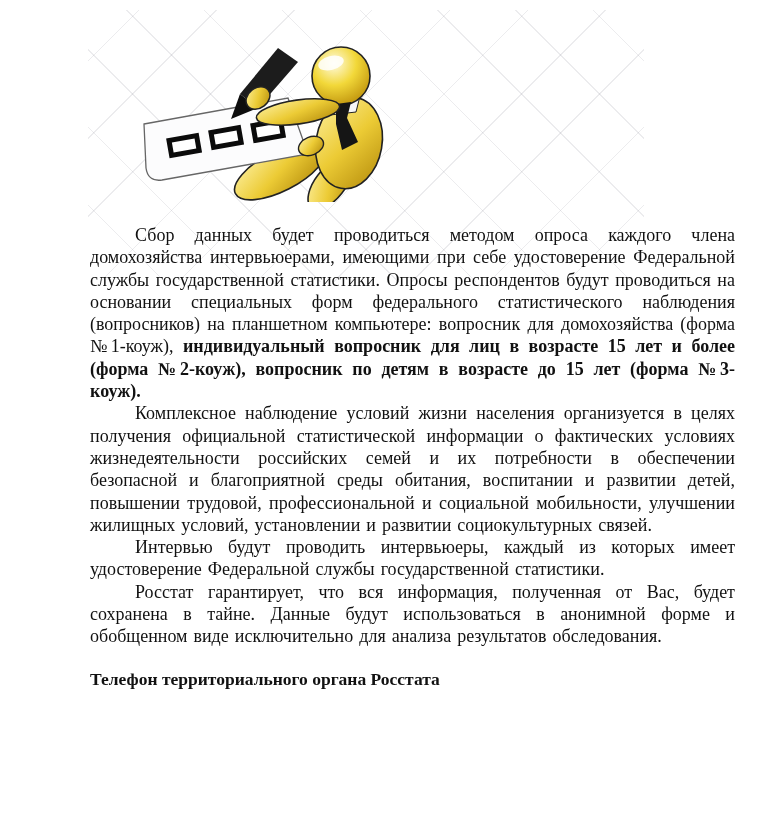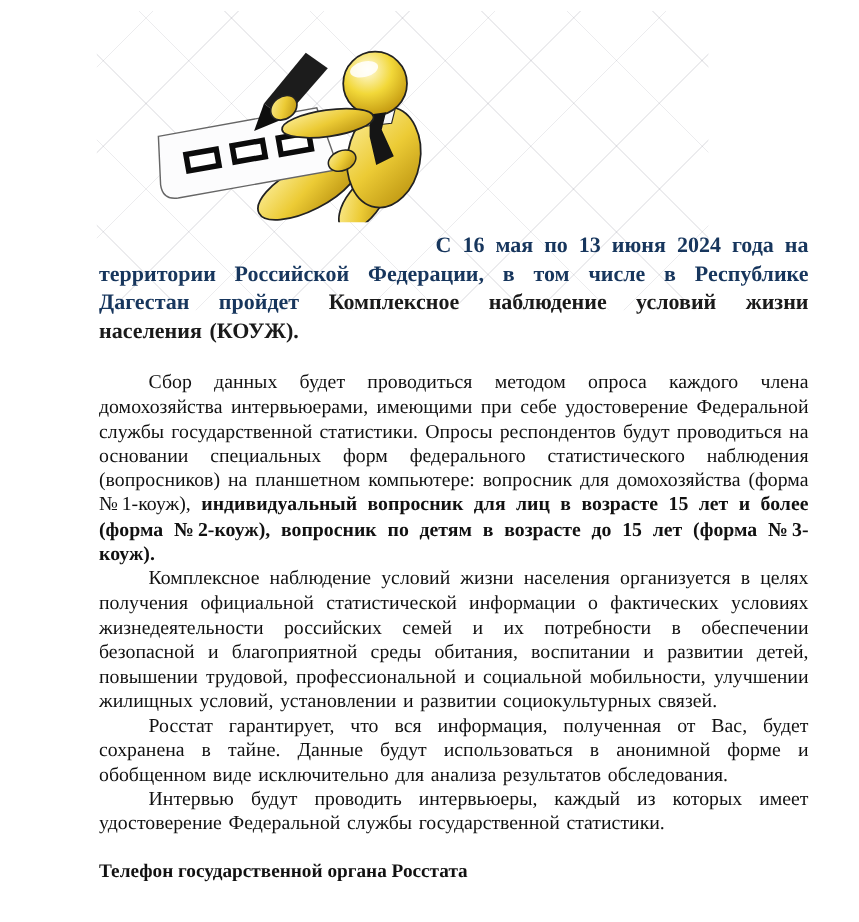--- a/index.html
+++ b/index.html
@@ -92,28 +92,27 @@
 
       <ellipse cx="168" cy="72" rx="42" ry="12" transform="rotate(-8 168 72)" fill="url(#gBody)" stroke="#222" stroke-width="1.6"></ellipse>
 
       <polygon points="148,8 168,22 128,68 110,54" fill="#1c1c1c"></polygon>
       <polygon points="110,54 128,68 101,79" fill="#0d0d0d"></polygon>
 
       <ellipse cx="128" cy="58" rx="13" ry="10" transform="rotate(-38 128 58)" fill="url(#gBody)" stroke="#222" stroke-width="1.5"></ellipse>
     </svg>
   </div>
 
-  <p class="heading"><span class="blue">С 16 мая по 13 июня 2024 года на территории Российской Федерации, в том числе в Республике Дагестан пройдет</span> <span class="black">Комплексное наблюдение условий жизни населения (КОУЖ).</span></p>
 
   <p class="body first"><span>Сбор данных будет проводиться методом опроса каждого члена домохозяйства интервьюерами, имеющими при себе удостоверение Федеральной службы государственной статистики. Опросы респондентов будут проводиться на основании специальных форм федерального статистического наблюдения (вопросников) на планшетном компьютере: вопросник для домохозяйства (форма №1-коуж),</span> <b>индивидуальный вопросник для лиц в возрасте 15 лет и более (форма №2-коуж), вопросник по детям в возрасте до 15 лет (форма №3-коуж).</b></p>
 
   <p class="body">Комплексное наблюдение условий жизни населения  организуется в целях получения официальной статистической информации о фактических условиях жизнедеятельности российских семей и их потребности в обеспечении безопасной и благоприятной среды обитания, воспитании и развитии детей, повышении трудовой, профессиональной и социальной мобильности, улучшении жилищных условий, установлении и развитии социокультурных связей.</p>
 
+  <p class="body">Интервью будут проводить интервьюеры, каждый из которых имеет удостоверение Федеральной службы государственной статистики.</p>
+
   <p class="body">Росстат гарантирует, что вся информация, полученная от Вас, будет сохранена в тайне. Данные будут использоваться в анонимной форме и обобщенном виде исключительно для анализа результатов обследования.</p>
-
-  <p class="body">Интервью будут проводить интервьюеры, каждый из которых имеет удостоверение Федеральной службы государственной статистики.</p>
 
   <div class="footer">
     <div class="frow">
-      <span class="flabel">Телефон государственной органа Росстата</span>
+      <span class="flabel">Телефон территориального органа Росстата</span>
     </div>
   </div>
 </div>
 
 </body></html>

